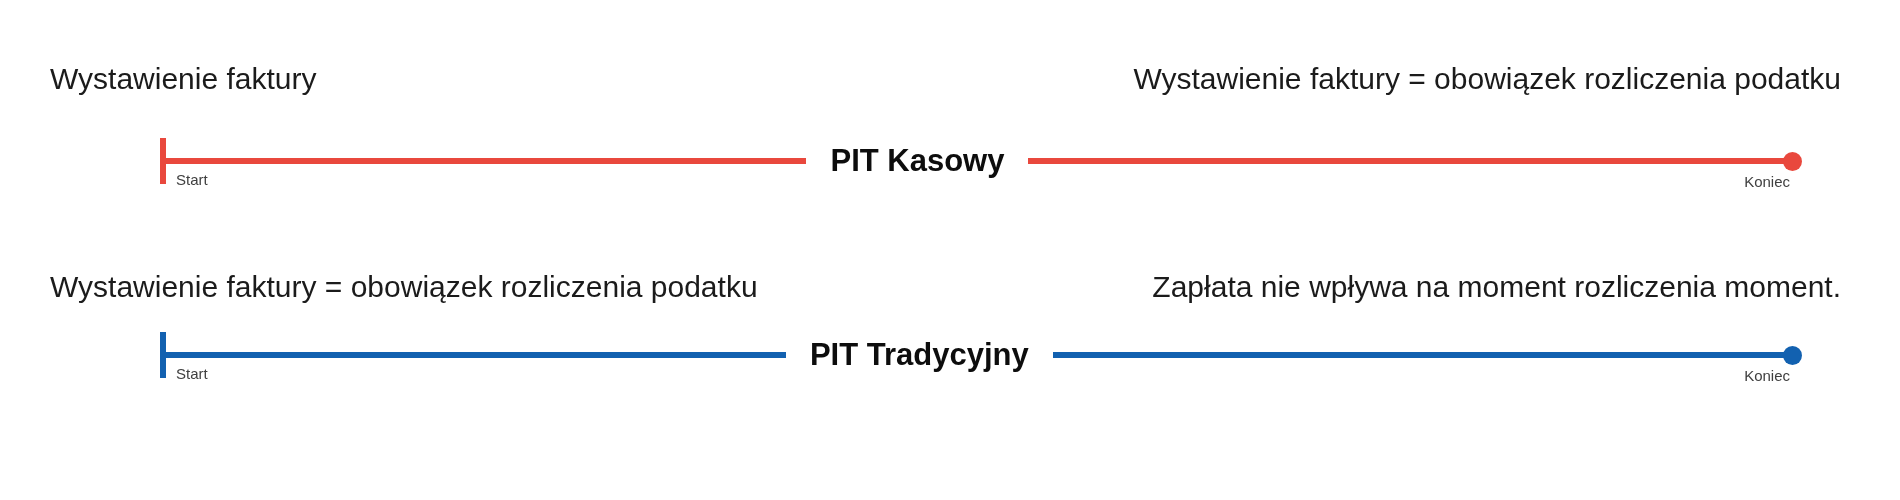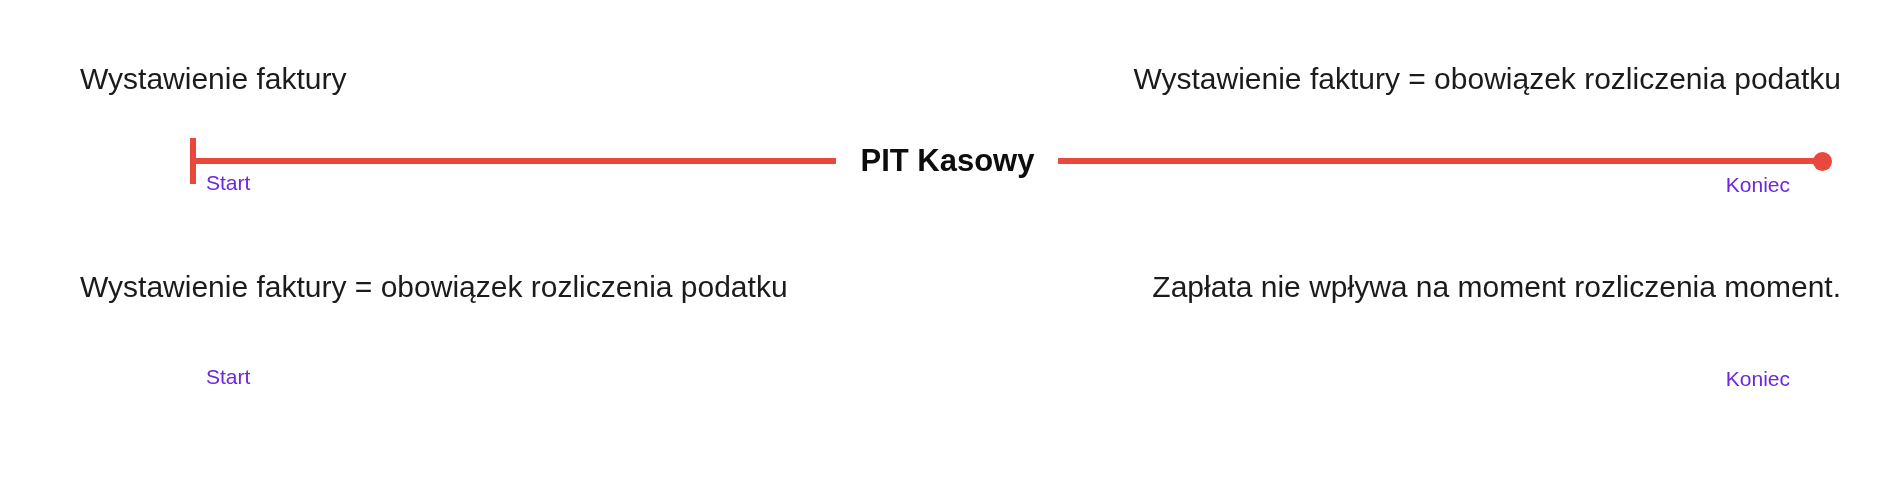--- a/index.html
+++ b/index.html
@@ -12,21 +12,20 @@
     width: 1900px;
     height: 500px;
     background: #ffffff;
     overflow: hidden;
     font-family: "Liberation Sans", sans-serif;
   }
   .tl {
     position: absolute;
     inset: 0;
     pointer-events: none;
-    margin-left: 30px;
   }
   .ann {
     position: absolute;
     font-size: 30px;
     line-height: 38px;
     color: #1b1b1b;
     white-space: nowrap;
   }
   .ann-left  { left: 50px; }
   .ann-right { right: 59px; }
@@ -55,22 +54,22 @@
   }
   .dot {
     width: 19px;
     height: 19px;
     border-radius: 50%;
     flex: none;
     margin-left: -1px;
   }
   .pt {
     position: absolute;
-    font-size: 21px;
-    color: #6d28d9;
+    font-size: 15px;
+    color: #404040;
     white-space: nowrap;
   }
   .pt.start { left: 176px; }
   .pt.end   { right: 110px; text-align: left; }
 
   
   .tl-0 .ann      { top: 60px; }
   .tl-0 .line-row { top: 138px; }
   .tl-0 .pt.start { top: 171px; }
   .tl-0 .pt.end   { top: 173px; }
@@ -96,17 +95,24 @@
       <span class="seg seg-right" style="background-color: rgb(233, 72, 61);"></span>
       <span class="dot" style="background-color: rgb(233, 72, 61);"></span>
     </div>
     <div class="pt start">Start</div>
     <div class="pt end">Koniec</div>
   </section>
 
   <section class="tl tl-1">
     <div class="ann ann-left">Wystawienie faktury = obowiązek rozliczenia podatku</div>
     <div class="ann ann-right">Zapłata nie wpływa na moment rozliczenia moment.</div>
+    <div class="line-row">
+      <span class="tick" style="background-color: rgb(18, 97, 176);"></span>
+      <span class="seg seg-left" style="background-color: rgb(18, 97, 176);"></span>
+      <span class="tl-title">PIT Tradycyjny</span>
+      <span class="seg seg-right" style="background-color: rgb(18, 97, 176);"></span>
+      <span class="dot" style="background-color: rgb(18, 97, 176);"></span>
+    </div>
     <div class="pt start">Start</div>
     <div class="pt end">Koniec</div>
   </section>
 
 </div>
 
 </body></html>

